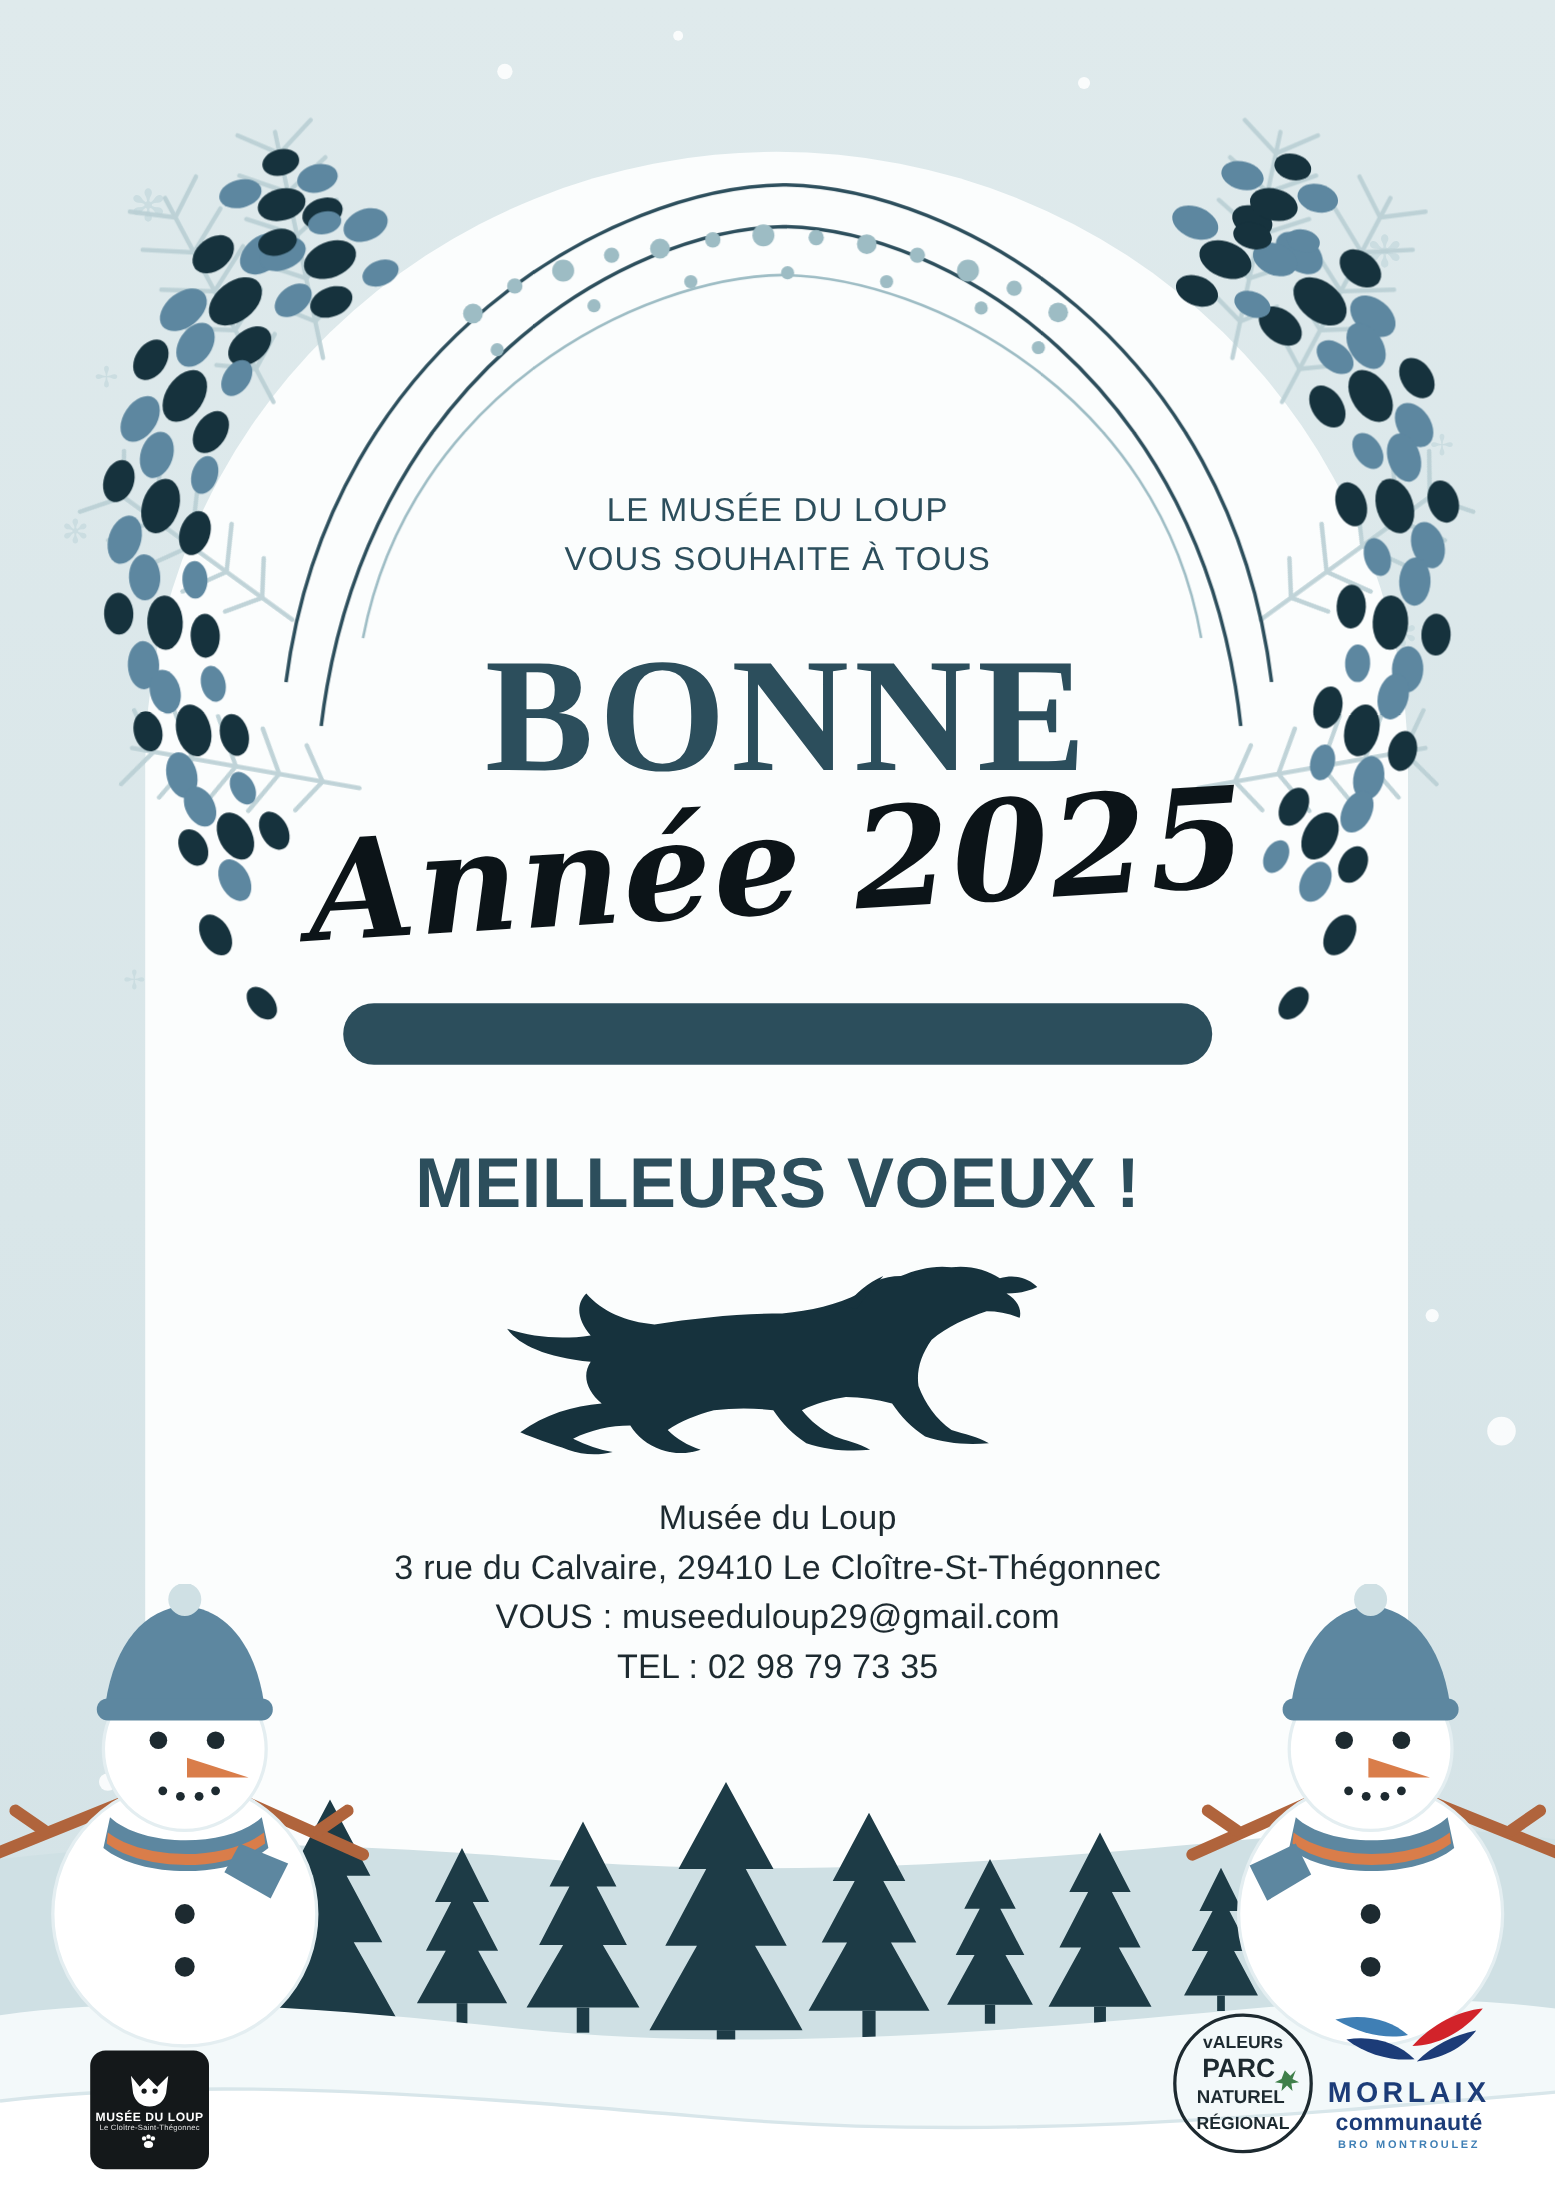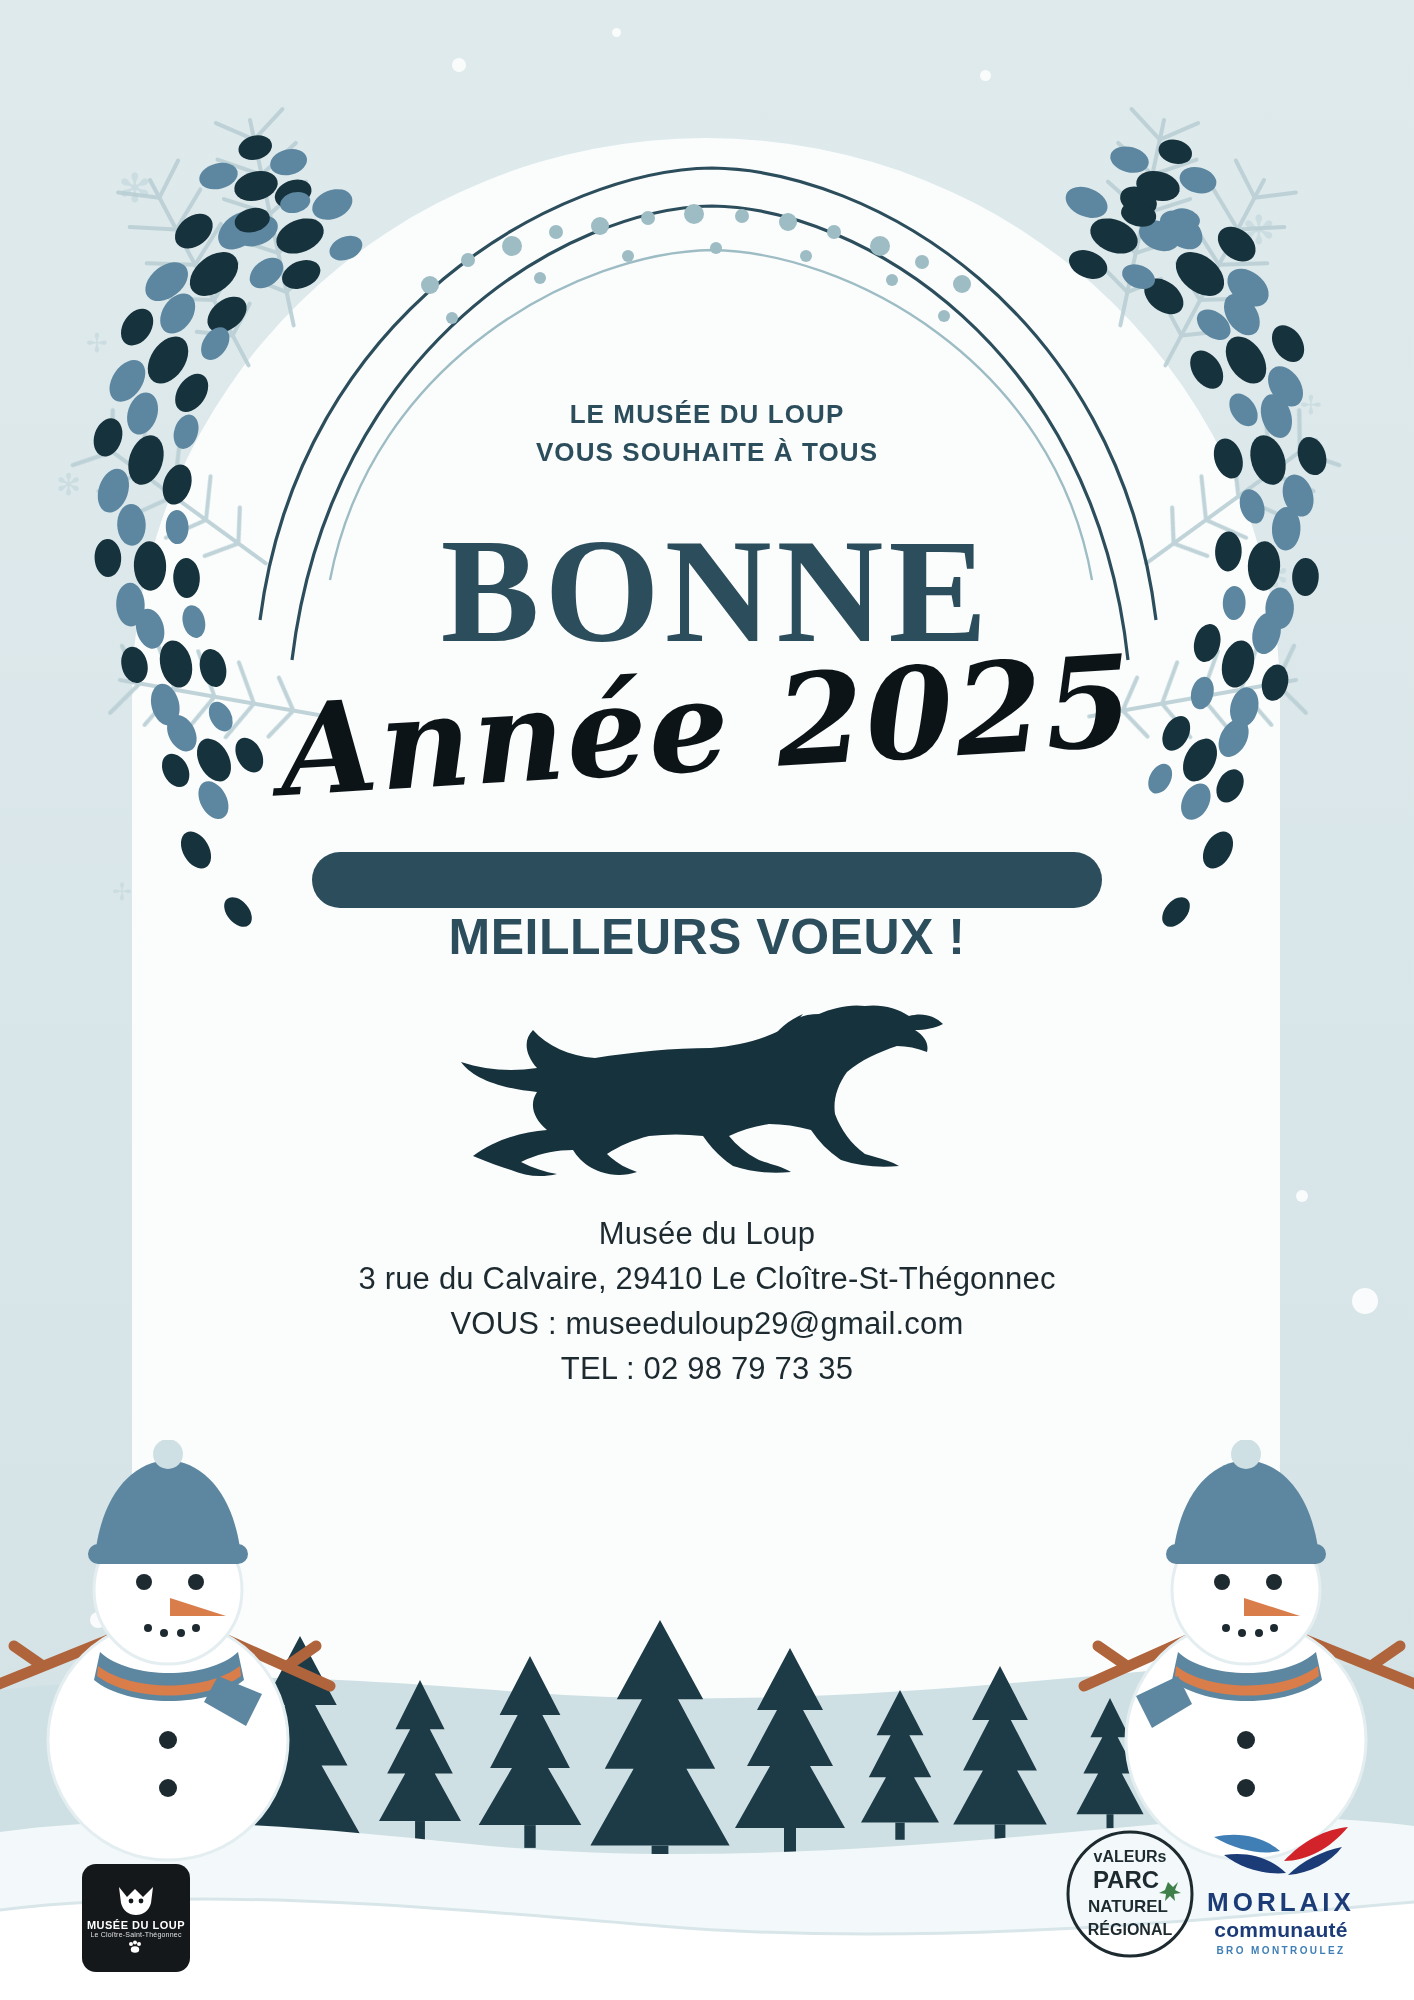--- a/index.html
+++ b/index.html
@@ -54,24 +54,25 @@
 
   
   .content {
     position: absolute;
     left: 0; right: 0;
     top: 395px;
     text-align: center;
   }
   .kicker {
     color: #2c4e5c;
-    font-weight: bold;
-    font-size: 26px;
+    font-weight: normal;
+    font-size: 30px;
     letter-spacing: 1.1px;
     line-height: 1.48;
+    margin-top: 48px;
   }
   .bonne {
     margin-top: 48px;
     font-family: "Liberation Serif", serif;
     font-weight: bold;
     color: #2c4e5c;
     font-size: 148px;
     letter-spacing: 5px;
     line-height: .96;
     padding-left: 19px;
@@ -97,23 +98,24 @@
 
   .bar {
     width: 790px;
     height: 56px;
     margin: 6px auto 0;
     border-radius: 28px;
     background: #2c4e5c;
   }
 
   .voeux {
+    margin-top: 70px;
     color: #2c4e5c;
     font-weight: bold;
-    font-size: 50px;
+    font-size: 64px;
     letter-spacing: .5px;
   }
 
   
   .wolf { margin: 24px auto 0; width: 540px; height: 200px; }
 
   
   .contact {
     margin-top: 22px;
     color: #1d2a30;

